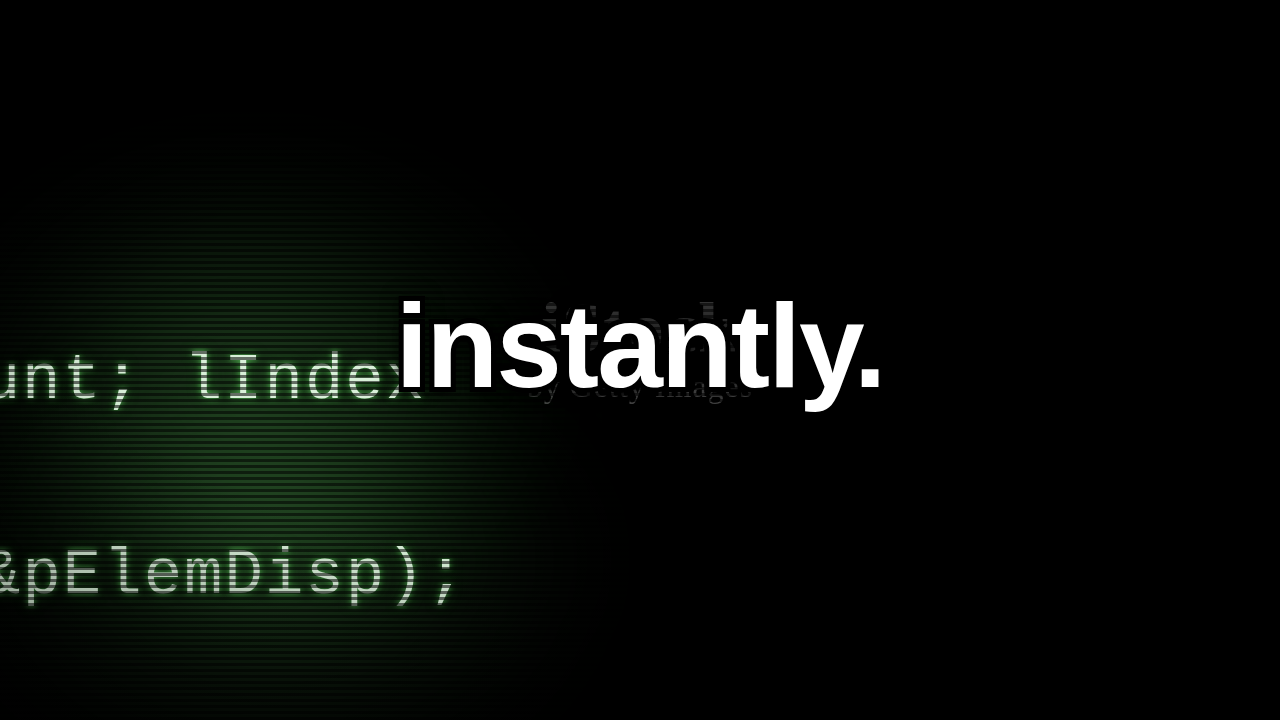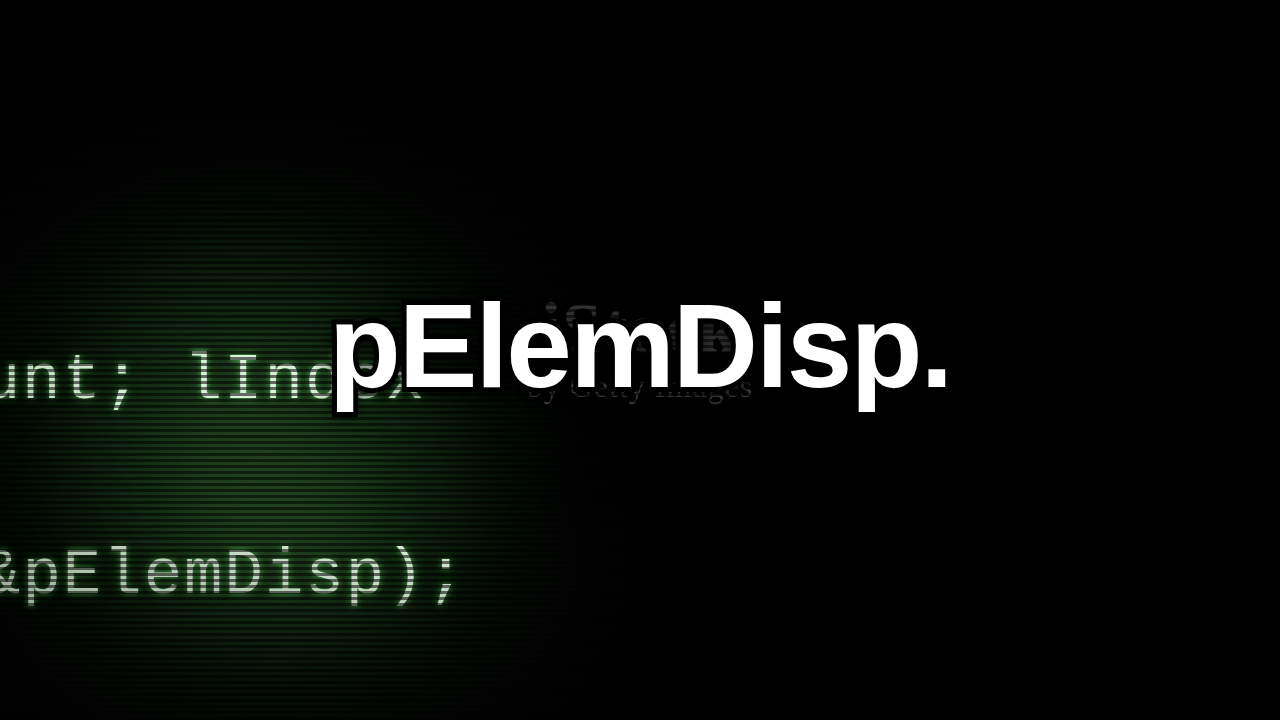--- a/index.html
+++ b/index.html
@@ -146,13 +146,13 @@
 </div>
 
 <div class="watermark">
   <div class="brand">iStock</div>
   <div class="sub">by Getty Images</div>
 </div>
 
 <div class="vignette"></div>
 <div class="scanlines"></div>
 
-<div class="caption">pElemDisp.</div>
+<div class="caption">instantly.</div>
 
 </body></html>

